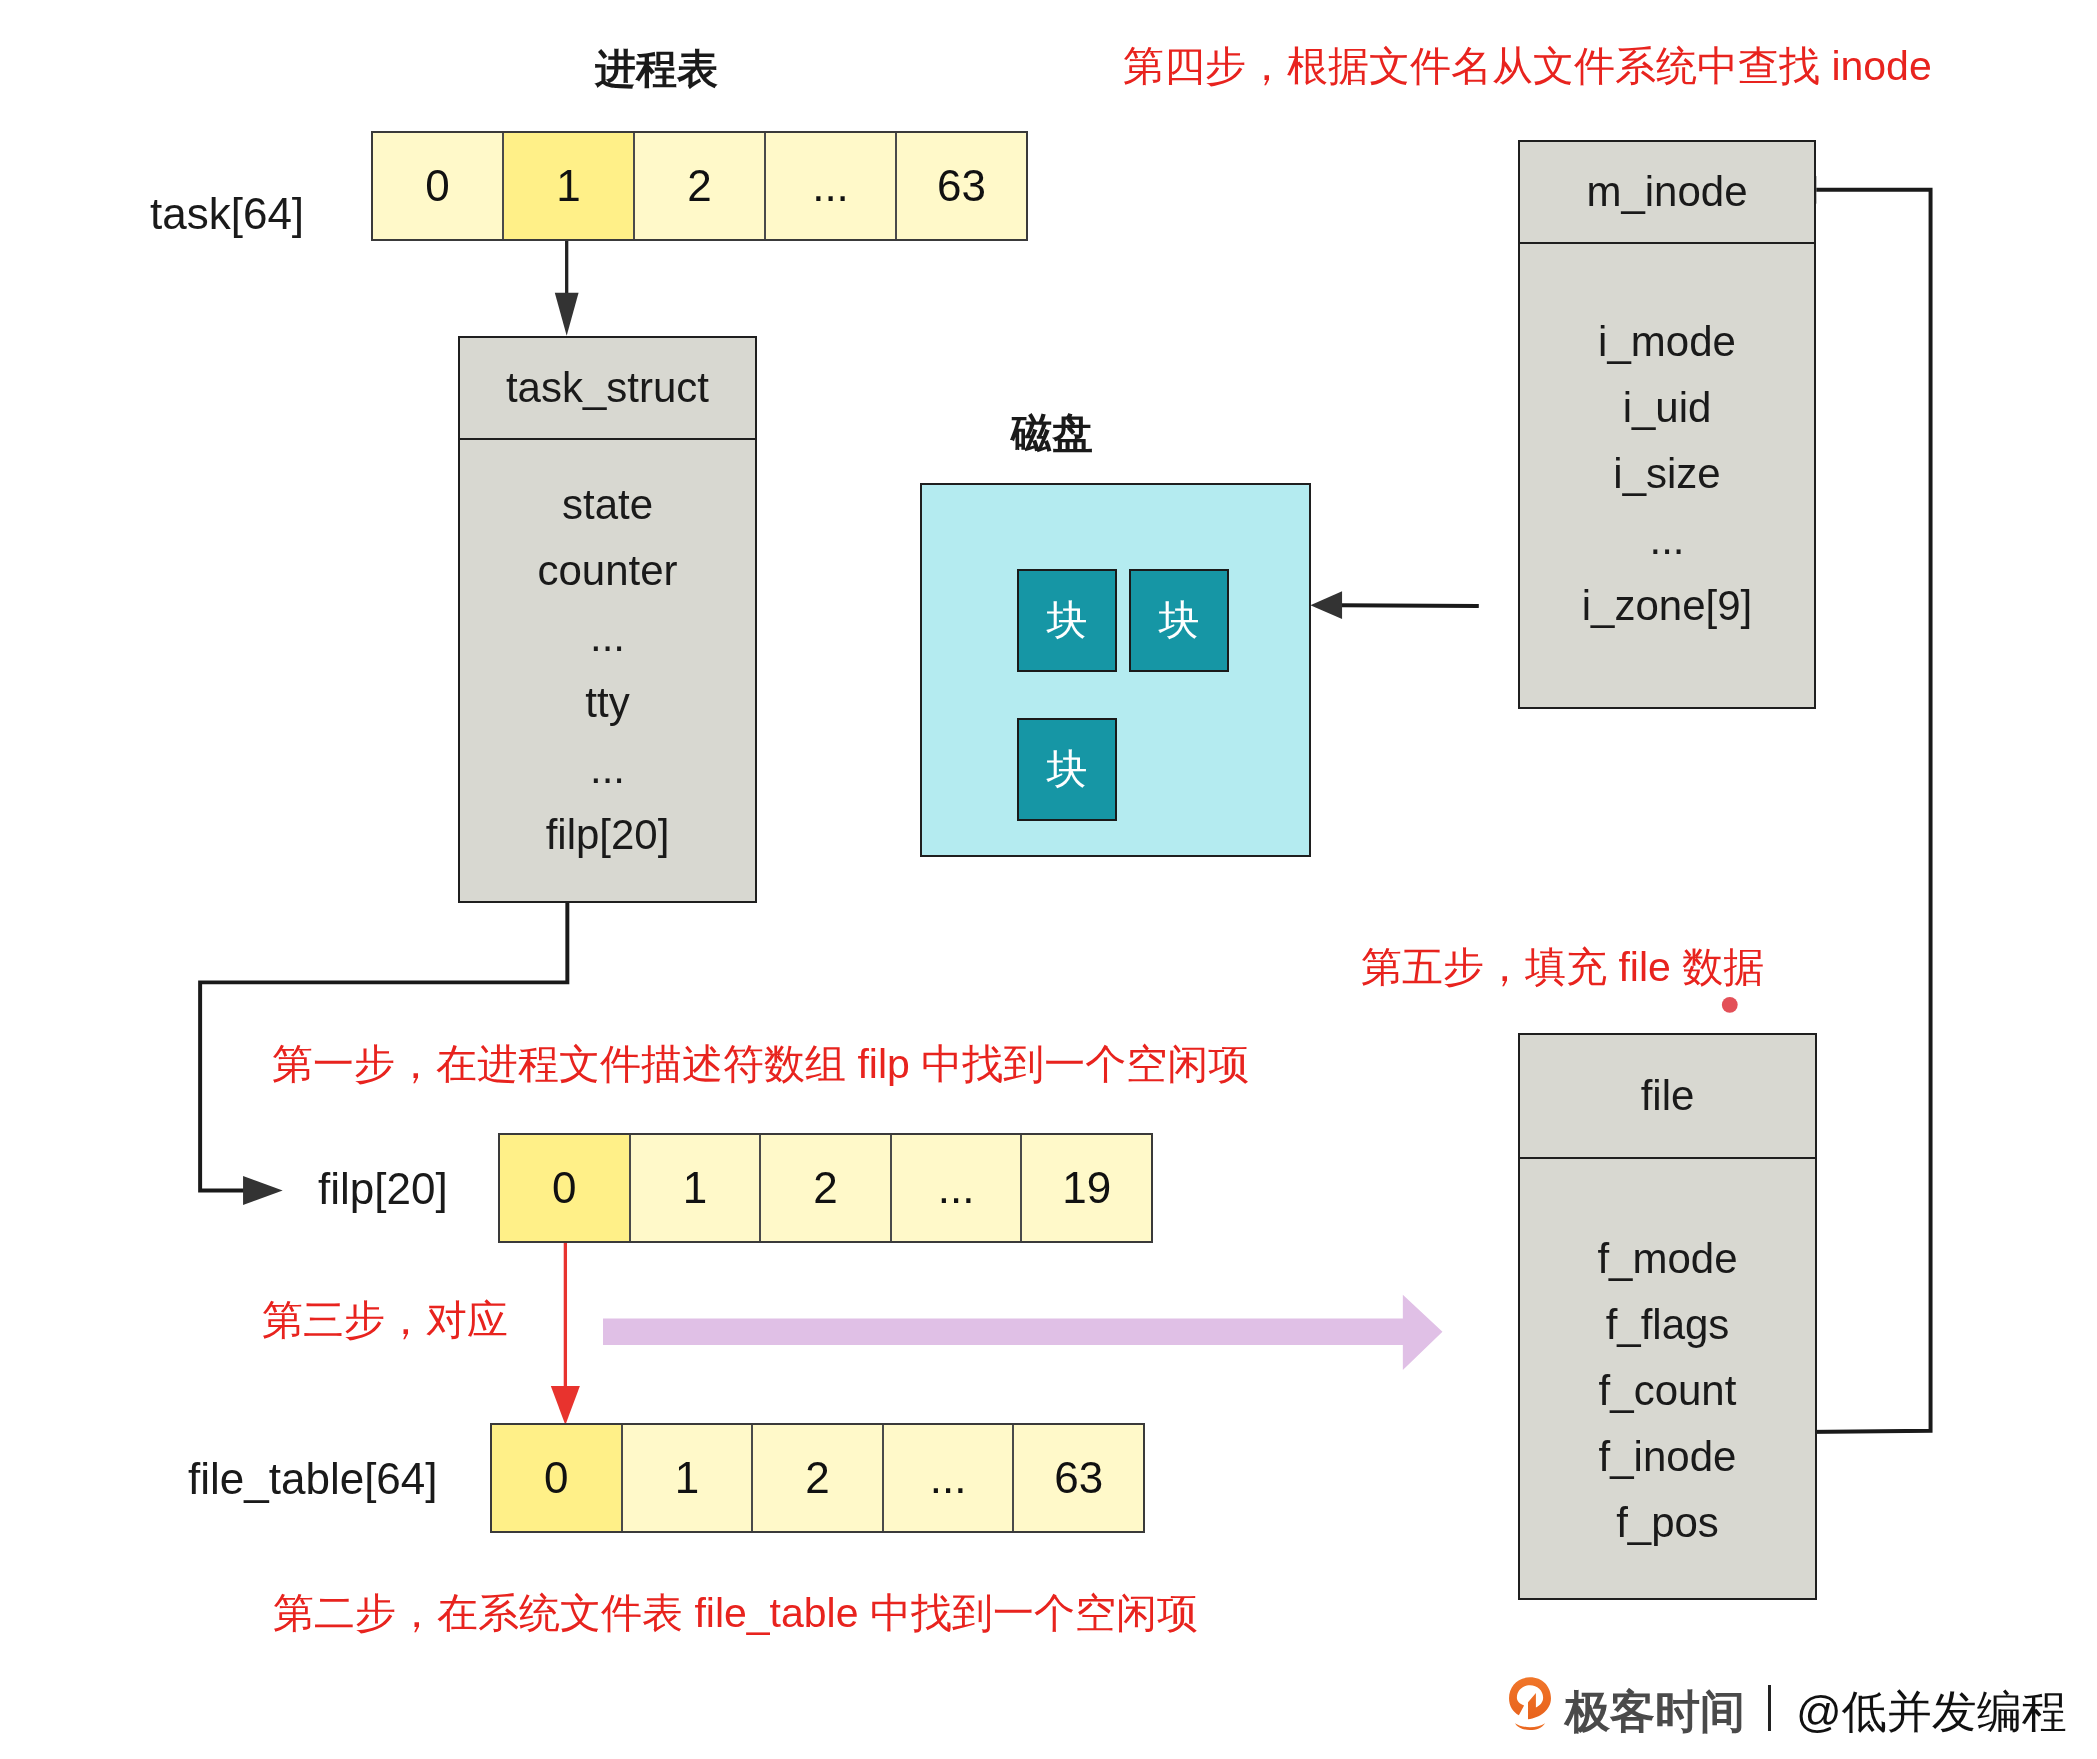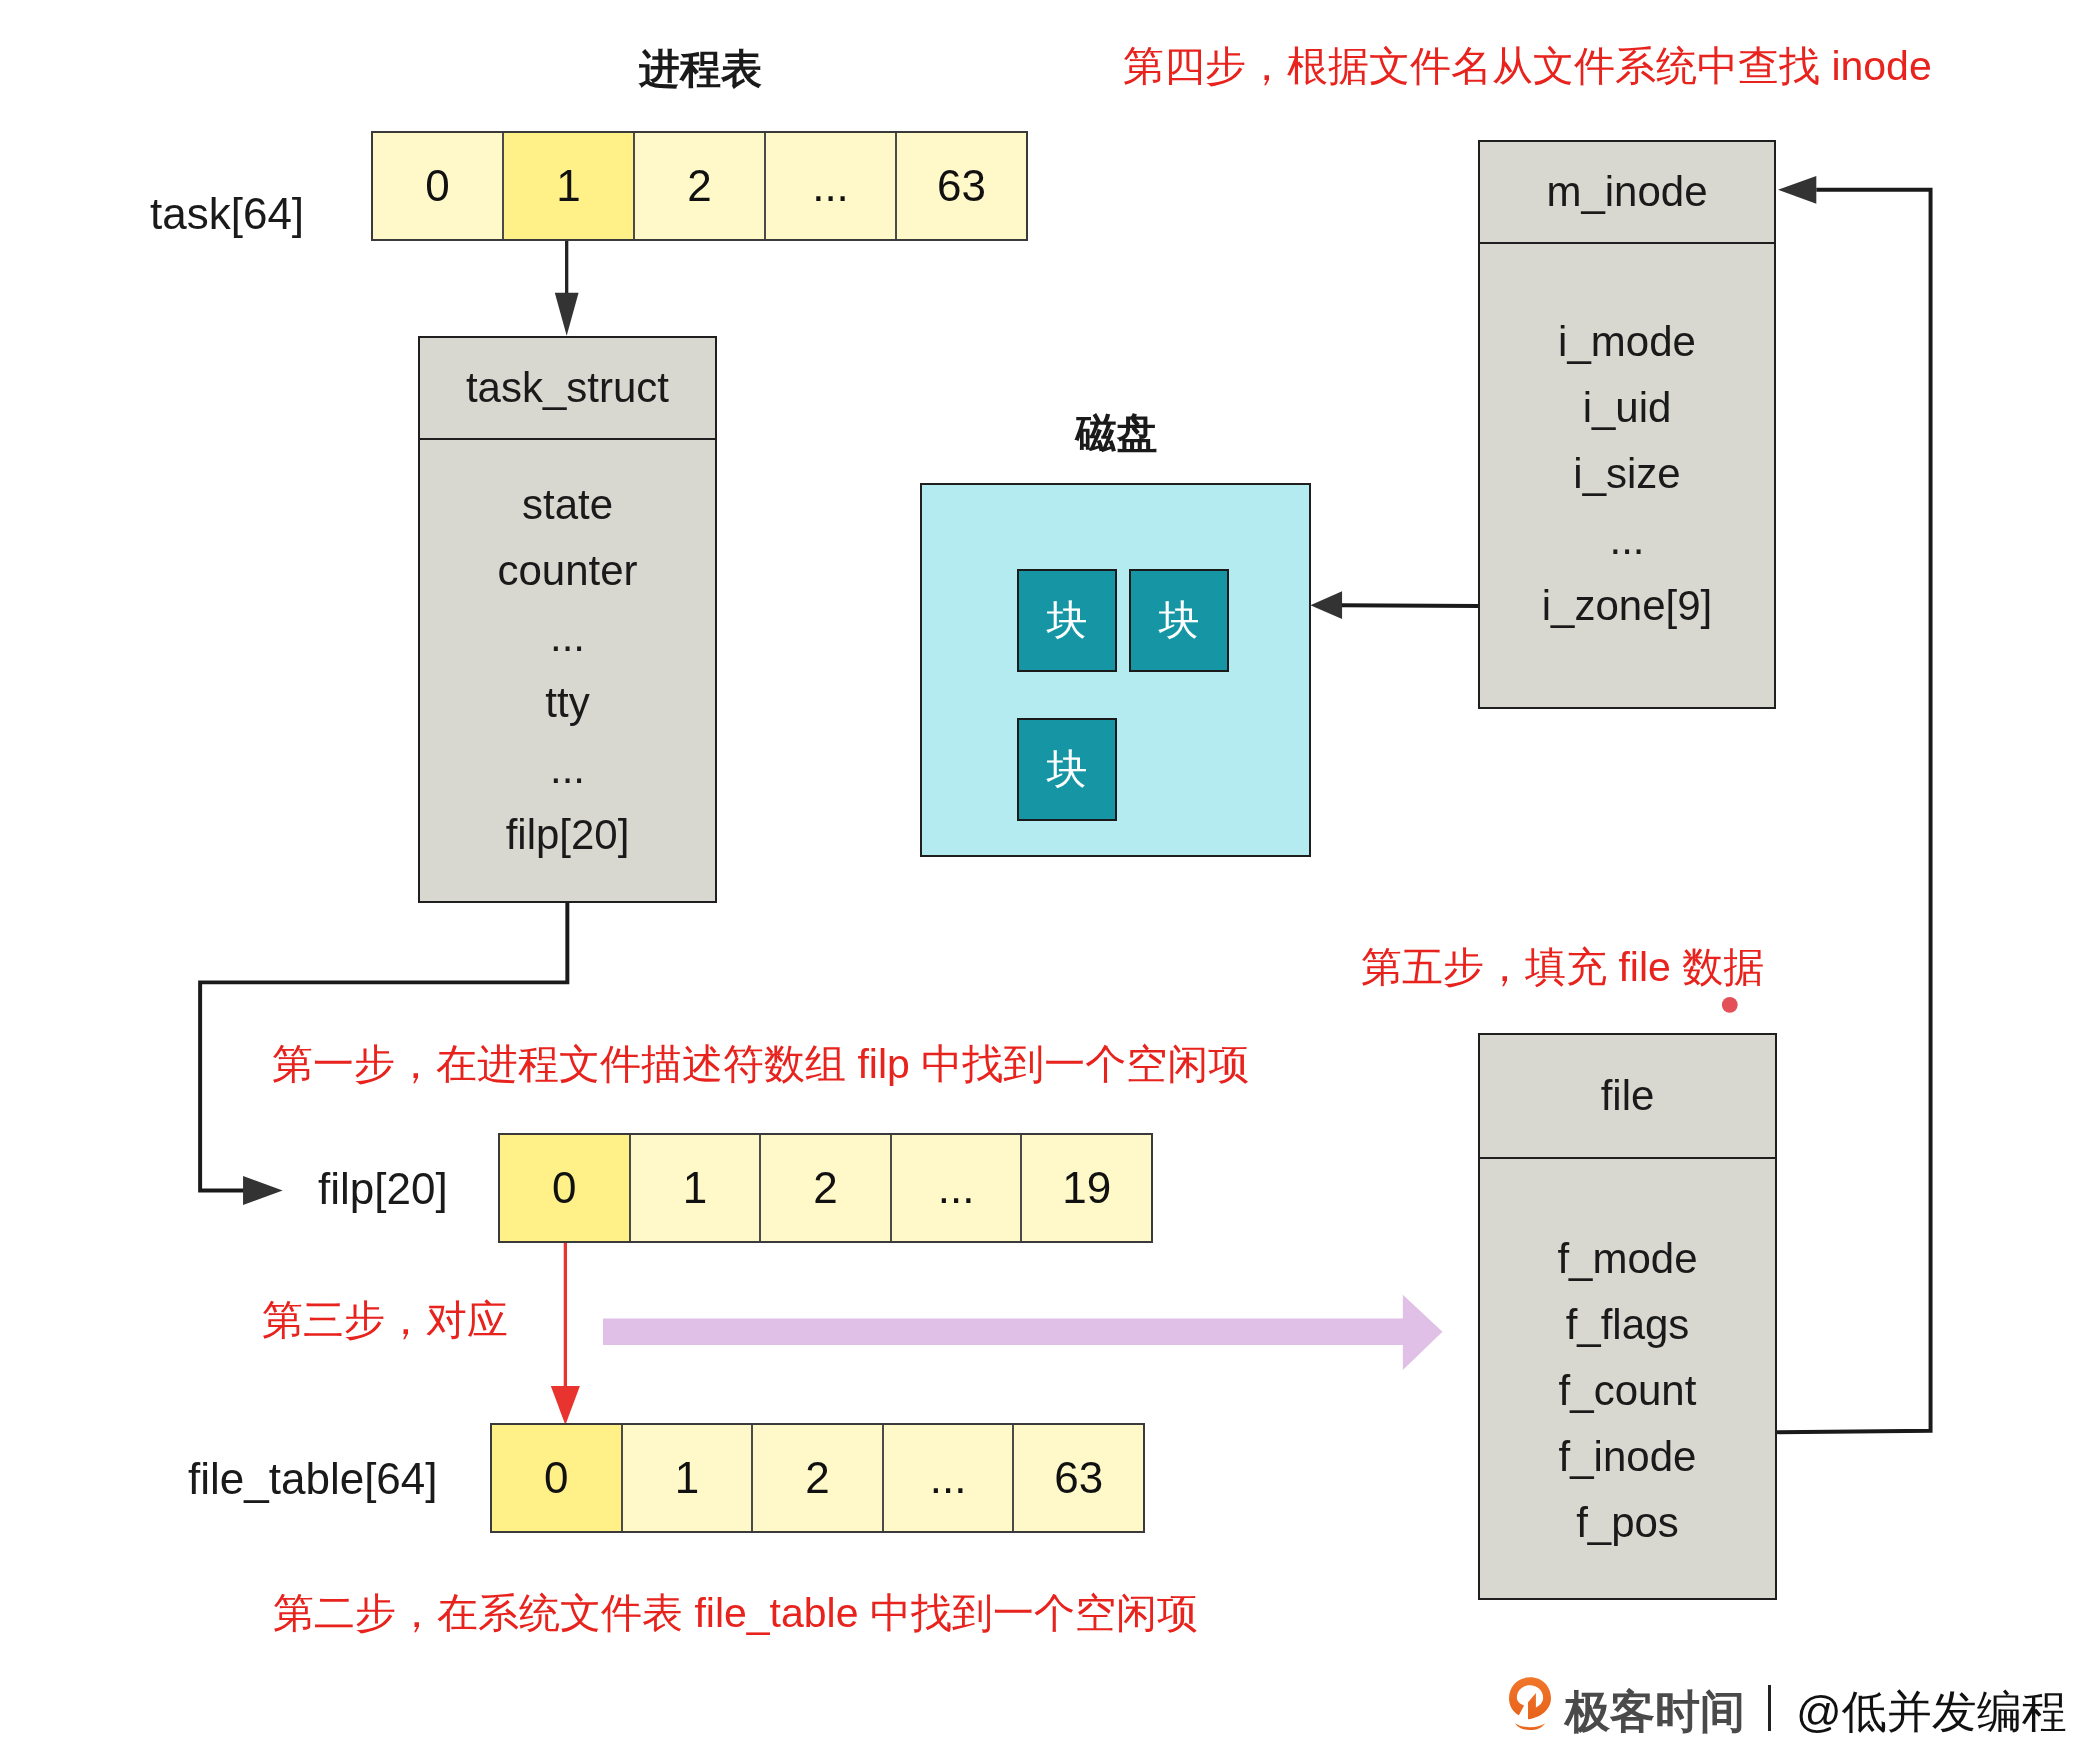--- a/index.html
+++ b/index.html
@@ -1,27 +1,27 @@
 <!DOCTYPE html>
 <html style="font-size:10.6px"><head>
 <meta charset="utf-8">
 <style>
   html, body { margin: 0; padding: 0; background: #ffffff; }
   body { width: 2097px; height: 1760px; position: relative; overflow: hidden;
          font-family: "Liberation Sans", "DejaVu Sans", sans-serif; color: #1a1a1a; }
   .abs { position: absolute; }
-  .heading { font-size: 41px; font-weight: bold; color: #1a1a1a; text-align: center; white-space: nowrap; }
+  .heading { font-size: 41px; font-weight: bold; color: #1a1a1a; text-align: left; white-space: nowrap; }
   .step { font-size: 41px; color: #e8231e; white-space: nowrap; line-height: 1; }
   .label { font-size: 44px; white-space: nowrap; line-height: 1; }
   .array { display: flex; border: 2.6px solid #3a3a3a; box-sizing: border-box; }
   .cell { flex: 1; background: #fff9c9; border-right: 2px solid #4a4a4a; display: flex;
           align-items: center; justify-content: center; font-size: 44px; color: #111; }
   .cell:last-child { border-right: none; }
   .cell.hl { background: #fff088; }
-  .struct { background: #d8d8d1; border: 2.6px solid #1f1f1f; box-sizing: border-box; }
+  .struct { background: #d8d8d1; border: 2.6px solid #1f1f1f; box-sizing: border-box; margin-left: 40px; }
   .struct .title { border-bottom: 2.6px solid #1f1f1f; display: flex; align-items: center;
                    justify-content: center; font-size: 42px; box-sizing: border-box; }
   .struct .fields { display: flex; flex-direction: column; align-items: center; font-size: 42px; }
   .disk { background: #b4ebf0; border: 2.6px solid #1f1f1f; box-sizing: border-box; }
   .block { background: #1696a5; border: 2.6px solid #1a1a1a; box-sizing: border-box; color: #ffffff;
            font-size: 41px; display: flex; align-items: center; justify-content: center; }
   svg.lines { position: absolute; left: 0; top: 0; }
   .footer-brand { font-size: 45px; color: #4a4a4a; font-weight: bold; white-space: nowrap; }
   .footer-author { font-size: 45px; color: #111; white-space: nowrap; }
 </style>

